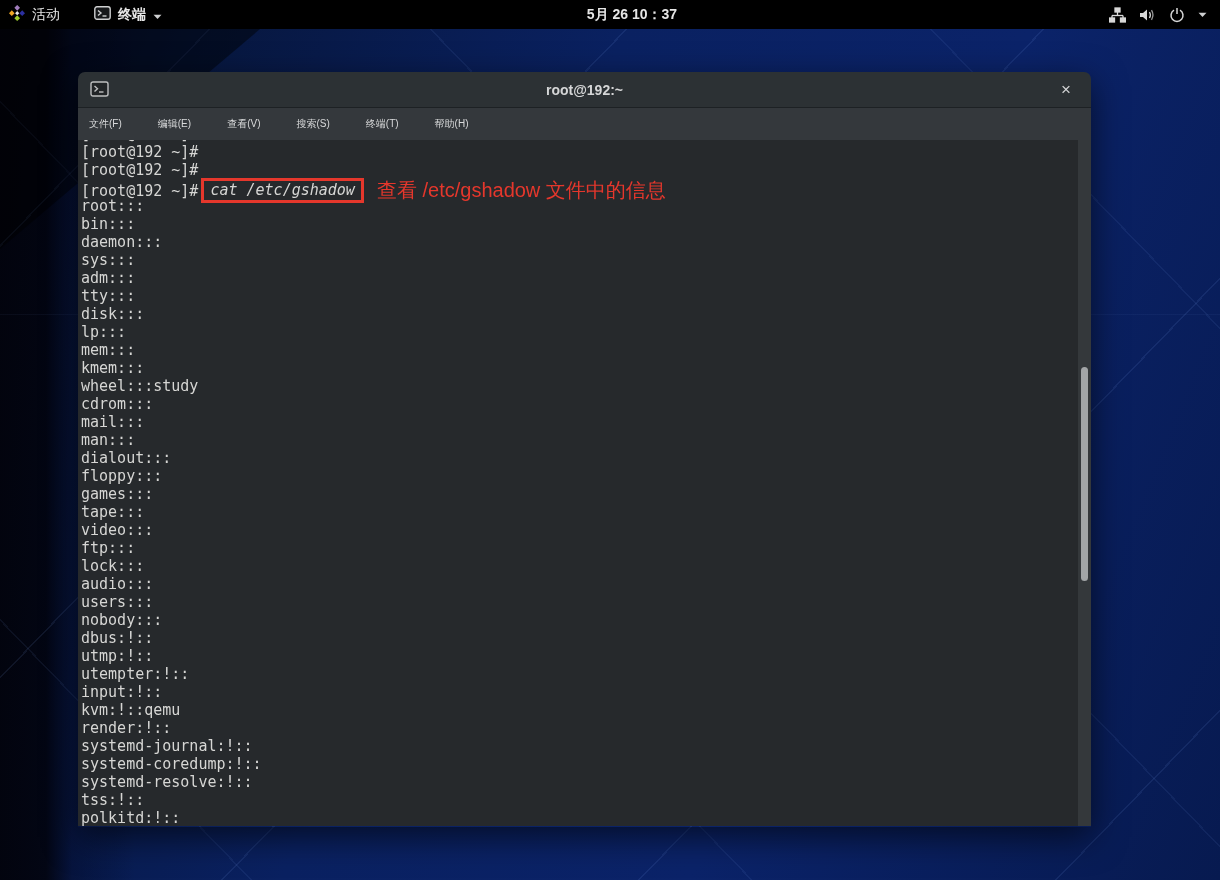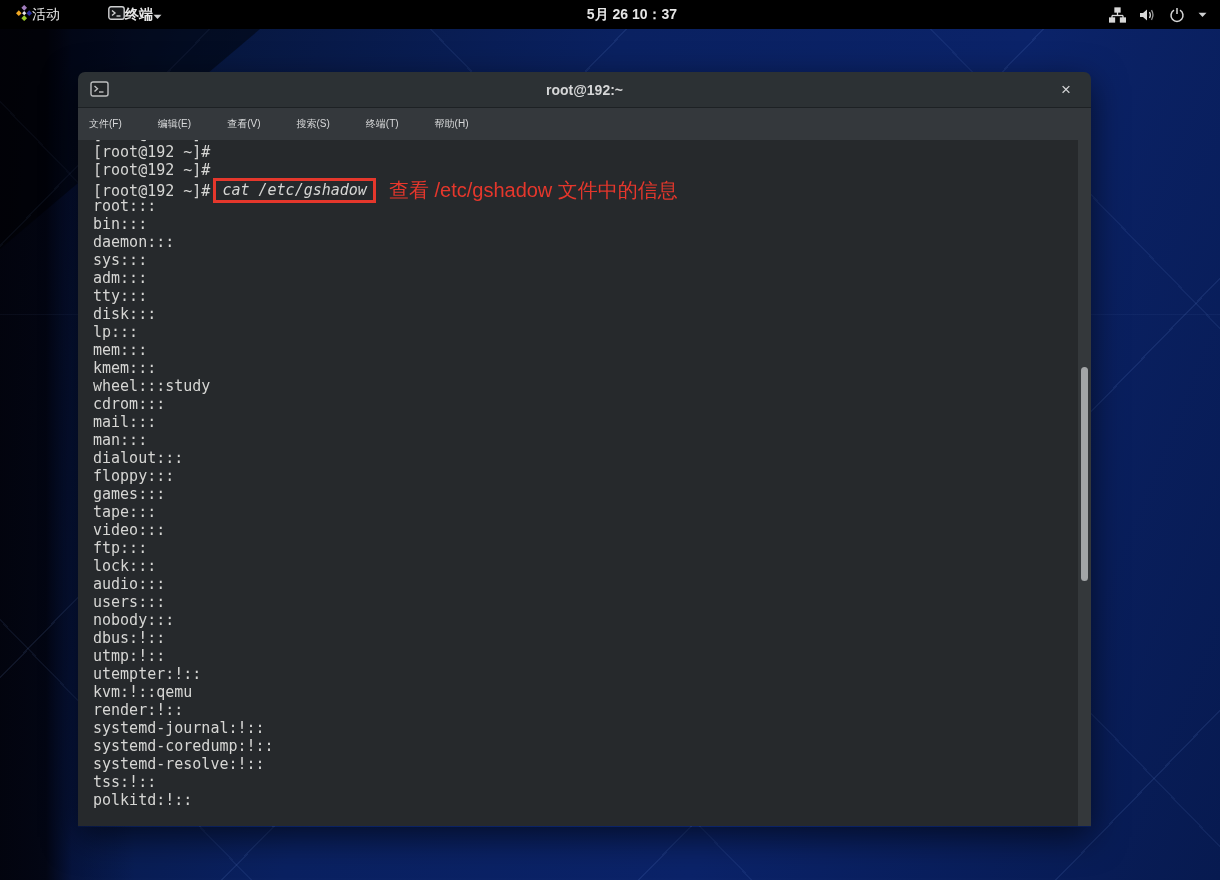--- a/index.html
+++ b/index.html
@@ -9,21 +9,21 @@
   }
   *{margin:0;padding:0;box-sizing:border-box;}
   html,body{width:1220px;height:880px;overflow:hidden;background:#000;
     font-family:"Liberation Sans","DejaVu Sans",sans-serif;}
   .screen{position:relative;width:1220px;height:880px;overflow:hidden;}
 
   
   .topbar{position:absolute;top:0;left:0;right:0;height:29px;background:#000;
     display:flex;align-items:center;color:#e6e6e6;font-size:14px;z-index:50;}
   .tb-left{display:flex;align-items:center;height:100%;}
-  .tb-item{display:flex;align-items:center;gap:0;height:100%;padding:0 16px;cursor:default;}
+  .tb-item{display:flex;align-items:center;gap:7px;height:100%;padding:0 9px;cursor:default;}
   .tb-item .lbl{white-space:nowrap;}
   .appname{font-weight:700;}
   .tb-center{position:absolute;left:0;right:0;text-align:center;font-weight:700;
     font-size:14px;pointer-events:none;padding-left:44px;}
   .tb-center span{pointer-events:auto;}
   .tb-right{position:absolute;right:0;top:0;height:29px;display:flex;align-items:center;
     gap:13px;padding:0 13px;}
   .tb-right svg{display:block;}
 
   
@@ -49,21 +49,21 @@
     font-weight:700;font-size:14px;}
   .titlebar .wicon{position:absolute;left:12px;top:9px;}
   .close{position:absolute;right:10px;top:0;height:35px;width:30px;display:flex;
     align-items:center;justify-content:center;color:#d2d3d4;font-size:17px;cursor:default;}
   .menubar{height:32px;background:#34383c;display:flex;align-items:center;
     padding-left:11px;color:#d9dadb;font-size:10px;}
   .menuitem{padding:6px 0;margin-right:36px;white-space:nowrap;cursor:default;}
   .content{position:relative;height:686px;background:var(--terminal-bg);overflow:hidden;}
   .lines{position:absolute;left:3px;top:0;right:28px;margin-top:-15px;
     font-family:"DejaVu Sans Mono","Liberation Mono",monospace;
-    font-size:15px;color:#d6d6d4;margin-left:12px;}
+    font-size:15px;color:#d6d6d4;}
   .row{height:18px;line-height:18px;white-space:pre;}
   .cmdbox{display:inline-block;border:3px solid var(--annotation-red);
     padding:0 6px 1px 6px;margin-left:3px;position:relative;top:-1px;font-style:italic;}
   .annot{font-family:"Liberation Sans","DejaVu Sans",sans-serif;font-size:20px;
     color:var(--annotation-red);margin-left:13px;position:relative;top:1px;}
   .scrollbar{position:absolute;top:0;right:0;bottom:0;width:13px;background:#34383b;}
   .thumb{position:absolute;left:3px;width:7px;top:227px;height:214px;
     border-radius:4px;background:#a2a5a7;}
 </style>
 </head>
@@ -188,20 +188,21 @@
               <div class="row">tape:::</div>
               <div class="row">video:::</div>
               <div class="row">ftp:::</div>
               <div class="row">lock:::</div>
               <div class="row">audio:::</div>
               <div class="row">users:::</div>
               <div class="row">nobody:::</div>
               <div class="row">dbus:!::</div>
               <div class="row">utmp:!::</div>
               <div class="row">utempter:!::</div>
+              <div class="row">input:!::</div>
               <div class="row">kvm:!::qemu</div>
               <div class="row">render:!::</div>
               <div class="row">systemd-journal:!::</div>
               <div class="row">systemd-coredump:!::</div>
               <div class="row">systemd-resolve:!::</div>
               <div class="row">tss:!::</div>
               <div class="row">polkitd:!::</div>
             </div>
         </div>
         <div class="scrollbar">

